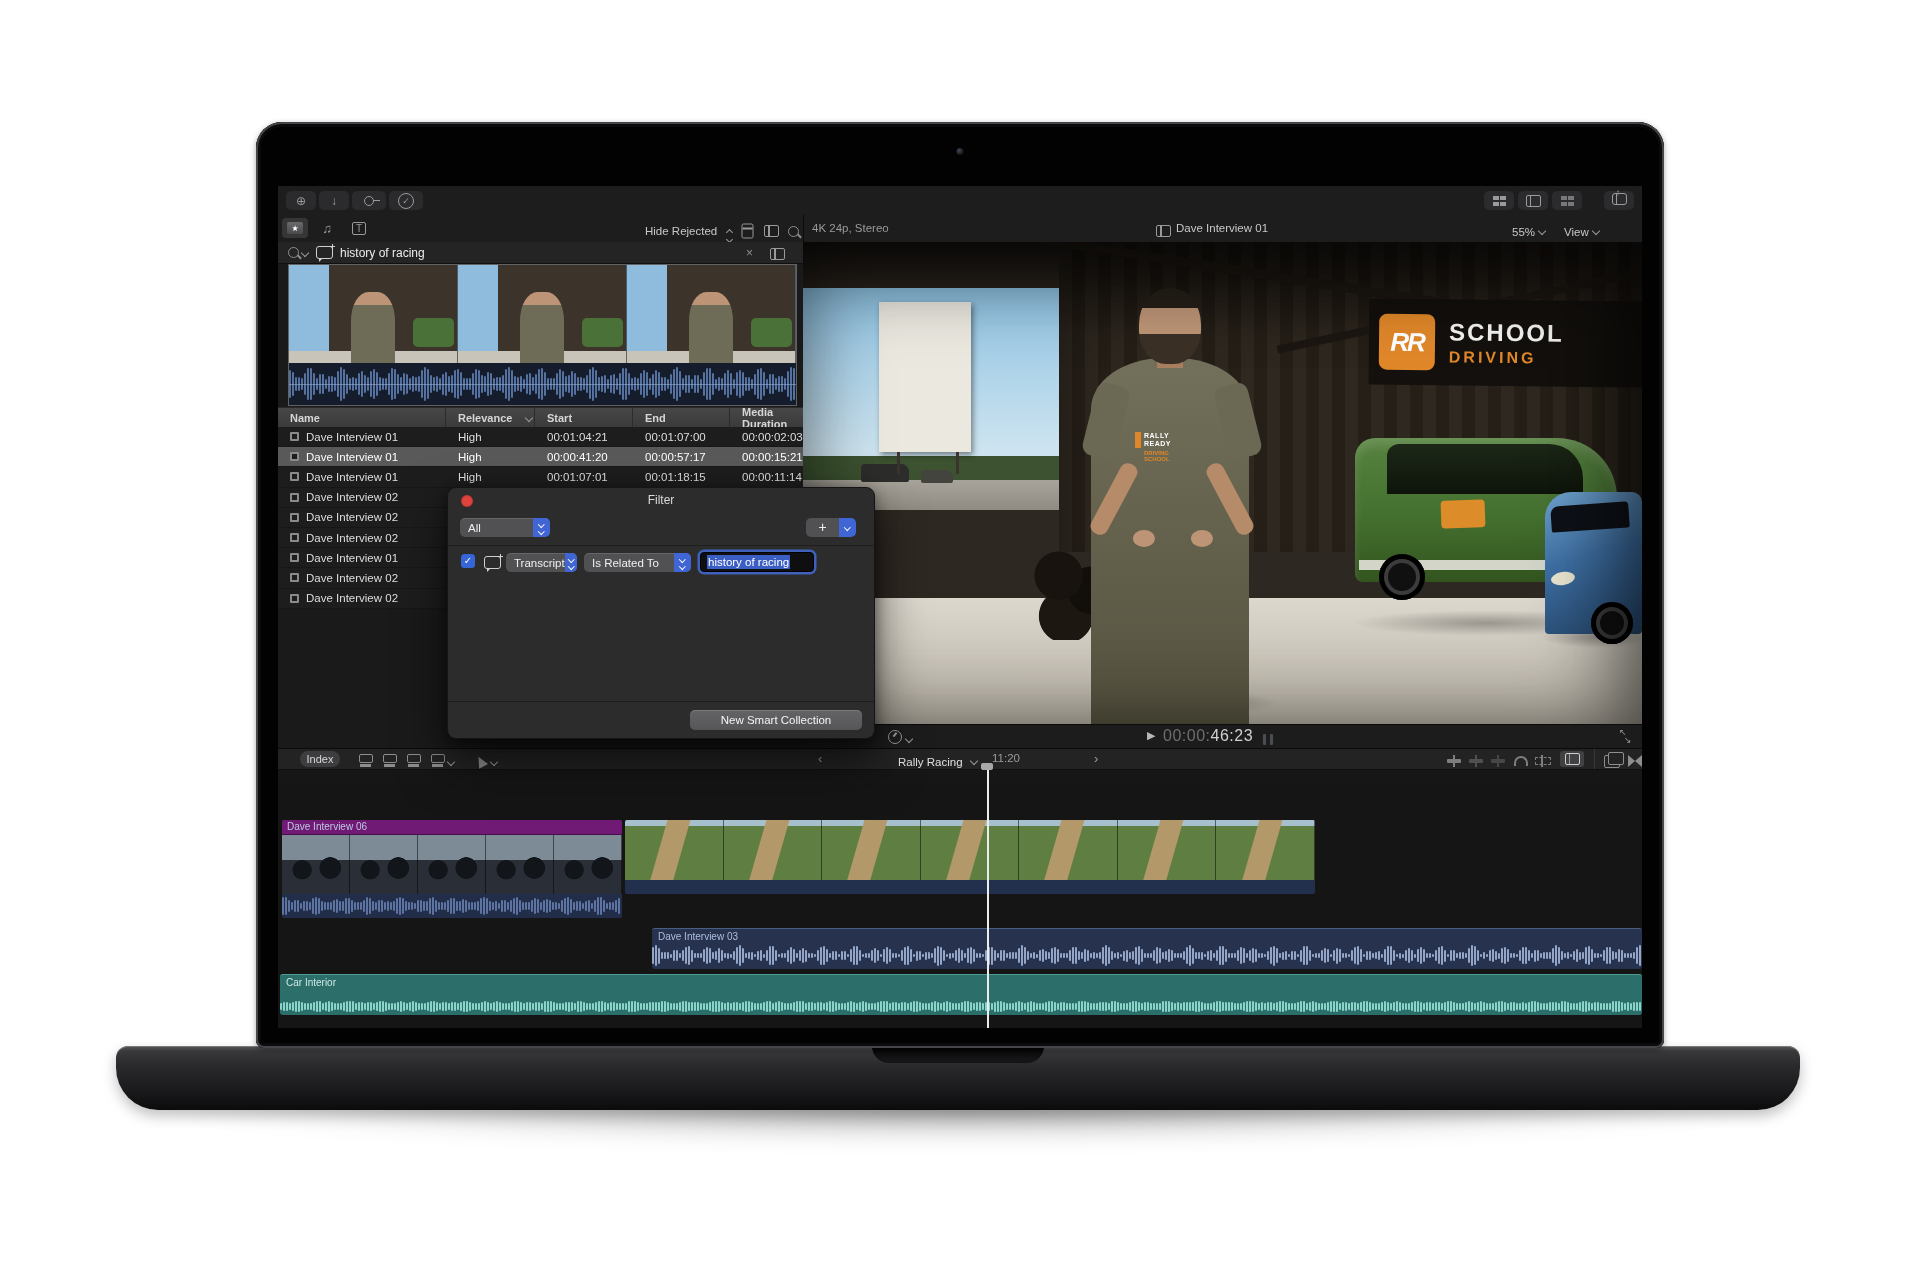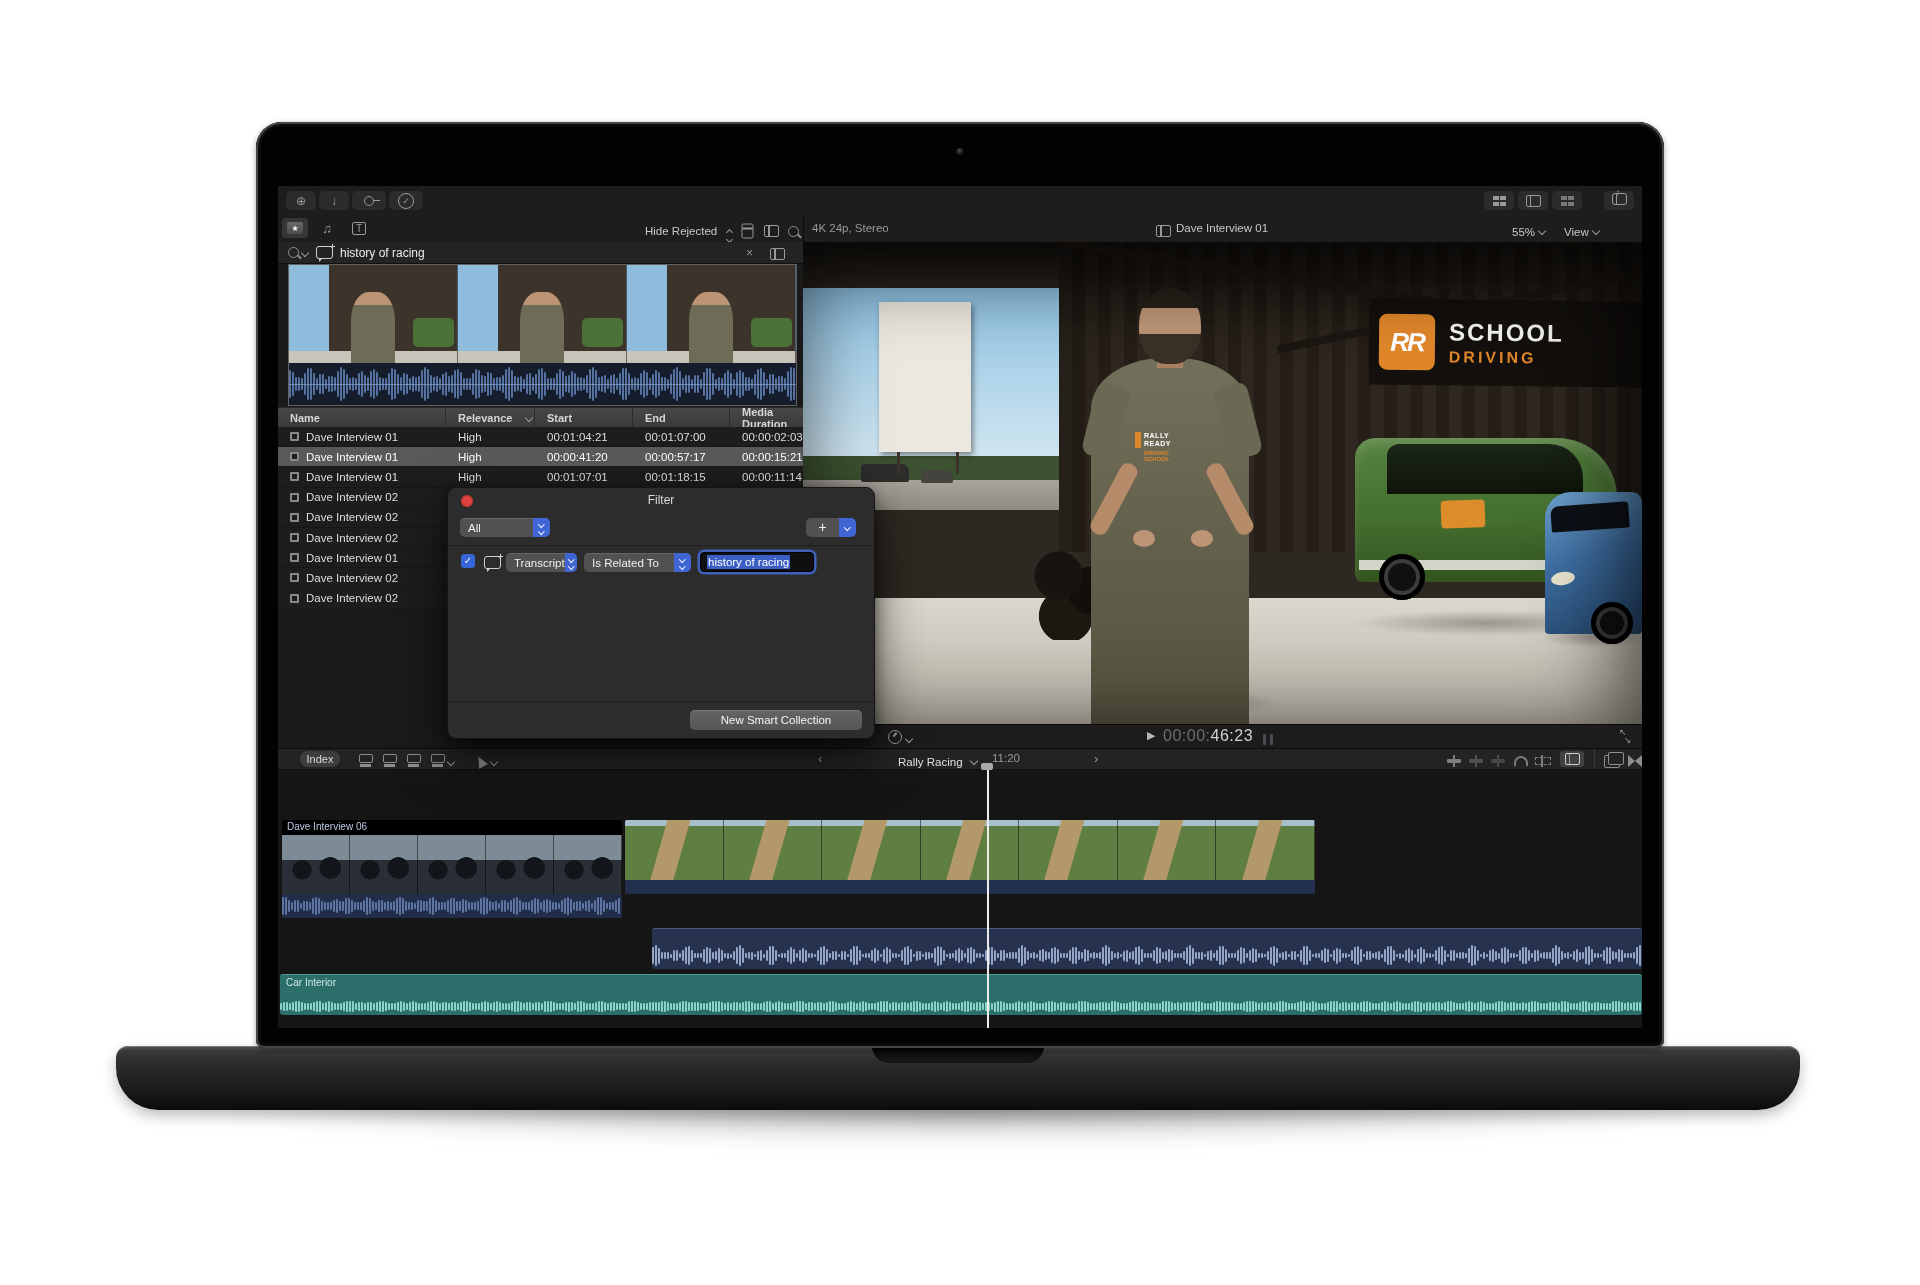--- a/index.html
+++ b/index.html
@@ -171,21 +171,21 @@
   .bowtie{display:inline-block;width:0;height:0;border-top:6px solid transparent;border-bottom:6px solid transparent;border-left:7px solid #8e8e8e;position:relative;}
   .bowtie::after{content:"";position:absolute;left:0px;top:-6px;width:0;height:0;border-top:6px solid transparent;border-bottom:6px solid transparent;border-right:7px solid #8e8e8e;}
 
   .ruler{position:absolute;left:0;top:582px;width:1364px;height:16px;background:#1b1b1c;border-top:2px dotted #4f4f51;box-sizing:border-box;}
   .rtick{position:absolute;top:3px;width:1px;height:9px;background:#6e6e70;}
   .rtick.minor{background:#4a4a4c;height:7px;}
   .rlabel{position:absolute;top:2px;color:#8c8c8e;font-size:10px;}
   .tracks{position:absolute;left:0;top:598px;width:1364px;height:244px;background:#151516;}
 
   .vclip{position:absolute;top:36px;height:74px;border-radius:2px;overflow:hidden;background:#22304e;}
-  .vclip .title{height:14px;background:#000000;color:#bcc9e2;font-size:10px;line-height:14px;padding-left:5px;border-bottom:1px solid rgba(0,0,0,.4);white-space:nowrap;}
+  .vclip .title{height:14px;background:#701a75;color:#bcc9e2;font-size:10px;line-height:14px;padding-left:5px;border-bottom:1px solid rgba(0,0,0,.4);white-space:nowrap;}
   .vclip .thumbs{display:flex;height:60px;}
   .frame{flex:1;border-right:1px solid rgba(0,0,0,.5);position:relative;overflow:hidden;}
   .frame.interview{background:linear-gradient(0deg,#c9c4ba 0 12%,transparent 12%),linear-gradient(90deg,#8fbcdc 0 24%,#3c332b 24% 100%);}
   .frame.interview::before{content:"";position:absolute;left:37%;bottom:0;width:26%;height:72%;
     background:linear-gradient(180deg,#bd9576 0 18%,#6e6b57 18% 100%);border-radius:40% 40% 0 0;}
   .frame.interview::after{content:"";position:absolute;right:2%;bottom:16%;width:24%;height:30%;background:#4a7238;border-radius:5px;}
   .frame.interior{background:linear-gradient(180deg,#7d8b96 0 42%,#2a2f37 42% 100%);}
   .frame.interior::before{content:"";position:absolute;inset:0;background:
     radial-gradient(circle at 30% 58%, #12161b 16%, transparent 17%),
     radial-gradient(circle at 72% 55%, #12161b 18%, transparent 19%);}
@@ -836,20 +836,21 @@
               <div class="frame dirtroad"></div>
               <div class="frame dirtroad"></div>
               <div class="frame dirtroad"></div>
               <div class="frame dirtroad"></div>
               <div class="frame dirtroad"></div>
               <div class="frame dirtroad"></div>
             </div>
         </div>
 
         <div class="cclip" style="left:374px;top:144px;width:990px;height:40px;background:#26324e;border-top:1px solid #4a5d85;">
+          <div style="color:#aebdde;font-size:10px;padding:2px 0 0 6px;">Dave Interview 03</div>
           <div class="wave" style="top:14px;height:25px;--wc:#93a6c8;">
               <i style="height:68%"></i>
               <i style="height:82%"></i>
               <i style="height:64%"></i>
               <i style="height:28%"></i>
               <i style="height:25%"></i>
               <i style="height:29%"></i>
               <i style="height:16%"></i>
               <i style="height:41%"></i>
               <i style="height:46%"></i>

